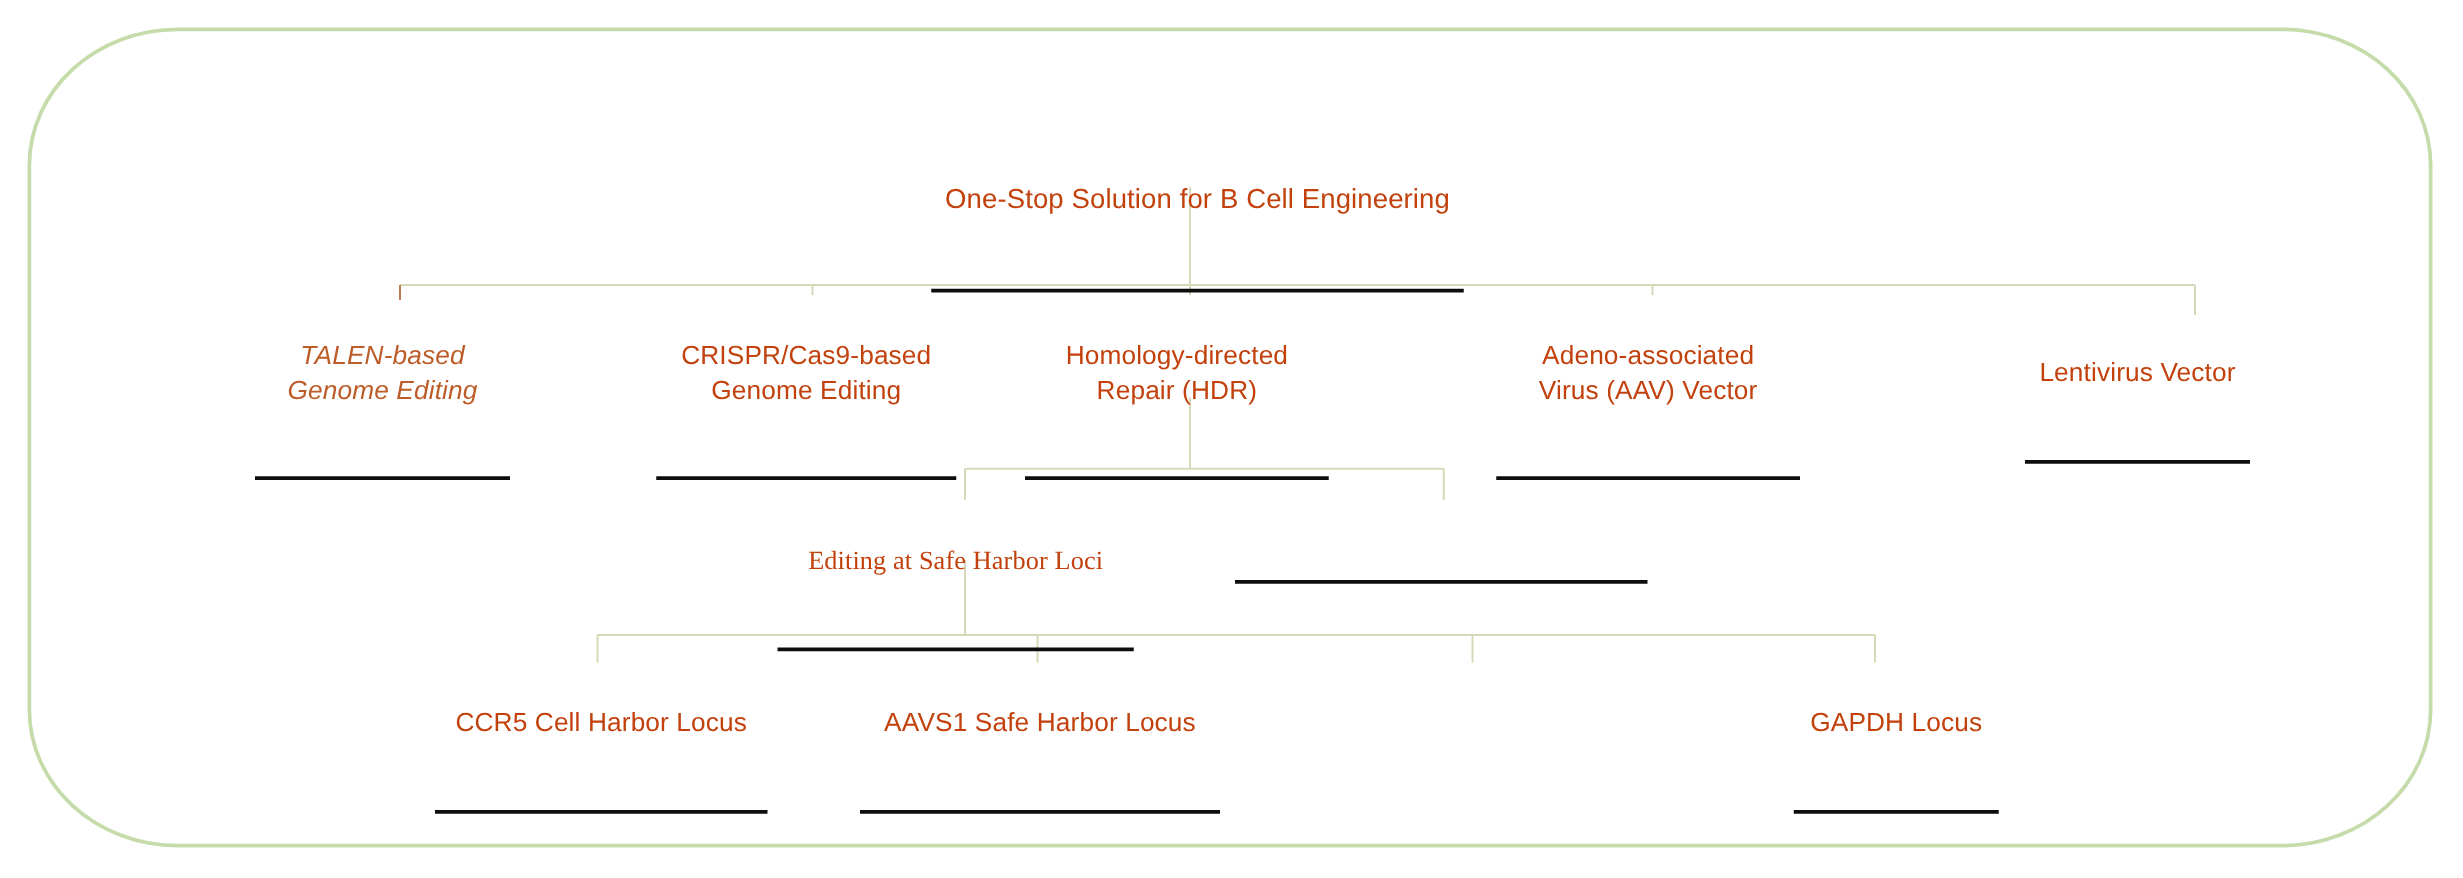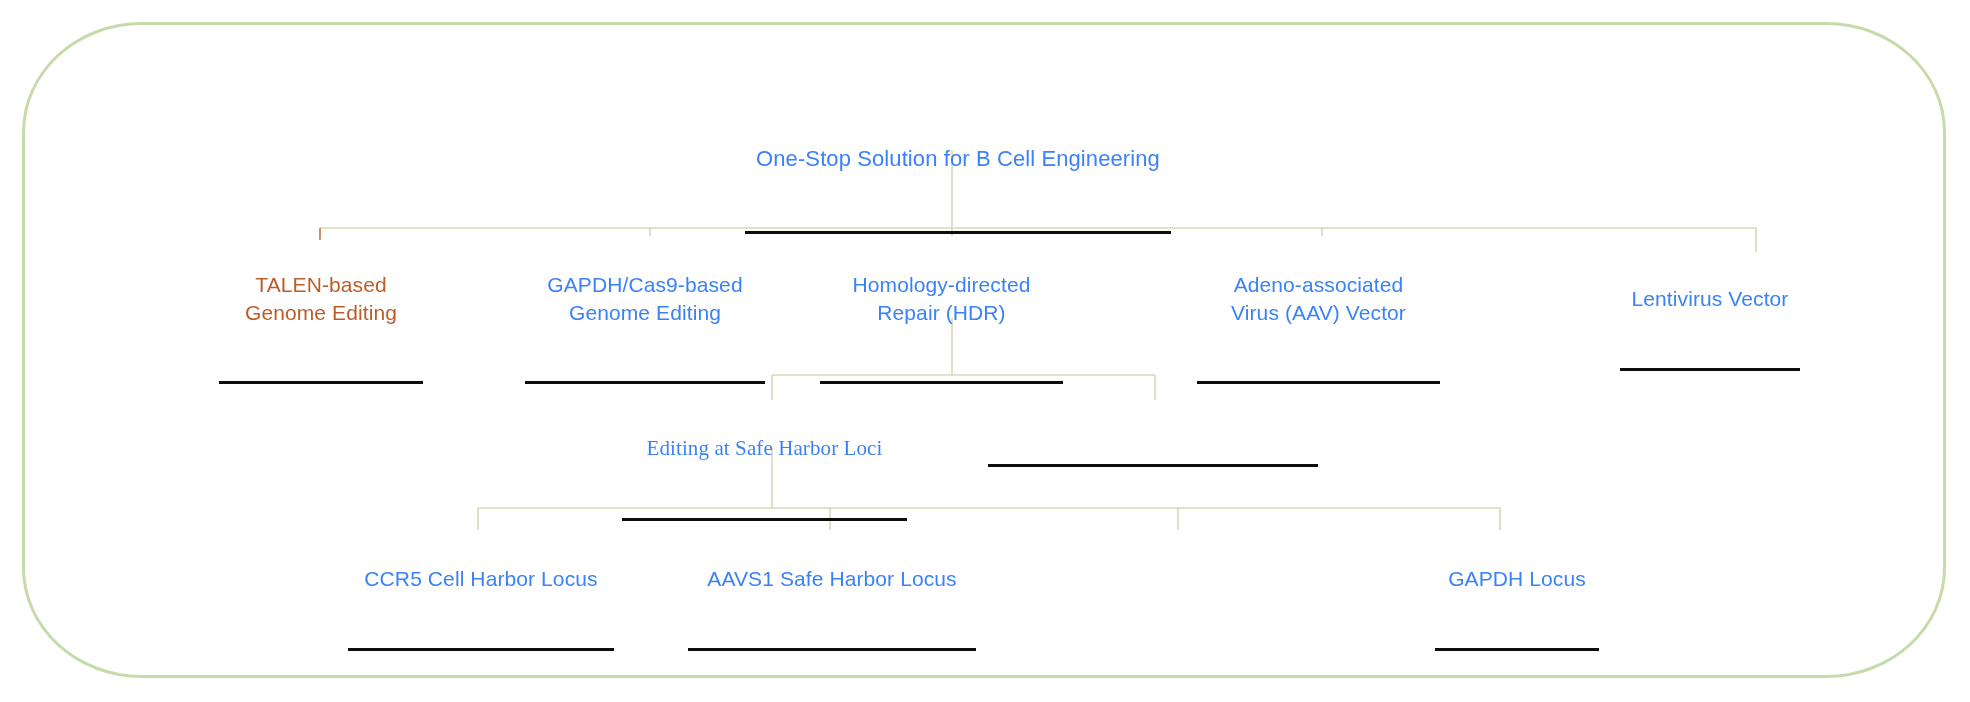--- a/index.html
+++ b/index.html
@@ -42,21 +42,21 @@
     height: 702px;
     pointer-events: none;
   }
 
   .node {
     position: absolute;
     box-sizing: border-box;
     text-align: center;
     line-height: 1.30;
     white-space: pre-line;
-    color: #3b82f6;
+    color: #c2410c;
     font-size: 21px;
     letter-spacing: 0.1px;
     padding-bottom: 4px;
   }
 
   .node .node-label {
     display: block;
   }
 
   .node .node-rule {
@@ -74,21 +74,21 @@
 
   
   #node-root {
     left: 745px;
     top: 116px;
     width: 426px;
     font-size: 22px;
   }
 
   
-  #node-talen      { left: 219px;  top: 244px; width: 204px; }
+  #node-talen      { left: 204px;  top: 244px; width: 204px; font-style: italic; }
   #node-crispr     { left: 525px;  top: 244px; width: 240px; }
   #node-hdr        { left: 820px;  top: 244px; width: 243px; }
   #node-aav        { left: 1197px; top: 244px; width: 243px; }
   #node-lenti      { left: 1620px; top: 258px; width: 180px; }
 
   
   #node-safeharbor { left: 622px;  top: 408px; width: 285px; font-family: Liberation Serif, serif; }
   #node-iglLoci    { left: 988px;  top: 408px; width: 330px; }
 
   
@@ -139,21 +139,21 @@
     <span class="node-rule"></span>
   </div>
 
   <div class="node accent" id="node-talen">
     <span class="node-label">TALEN-based
 Genome Editing</span>
     <span class="node-rule"></span>
   </div>
 
   <div class="node" id="node-crispr">
-    <span class="node-label">GAPDH/Cas9-based
+    <span class="node-label">CRISPR/Cas9-based
 Genome Editing</span>
     <span class="node-rule"></span>
   </div>
 
   <div class="node" id="node-aav">
     <span class="node-label">Adeno-associated
 Virus (AAV) Vector</span>
     <span class="node-rule"></span>
   </div>
 

